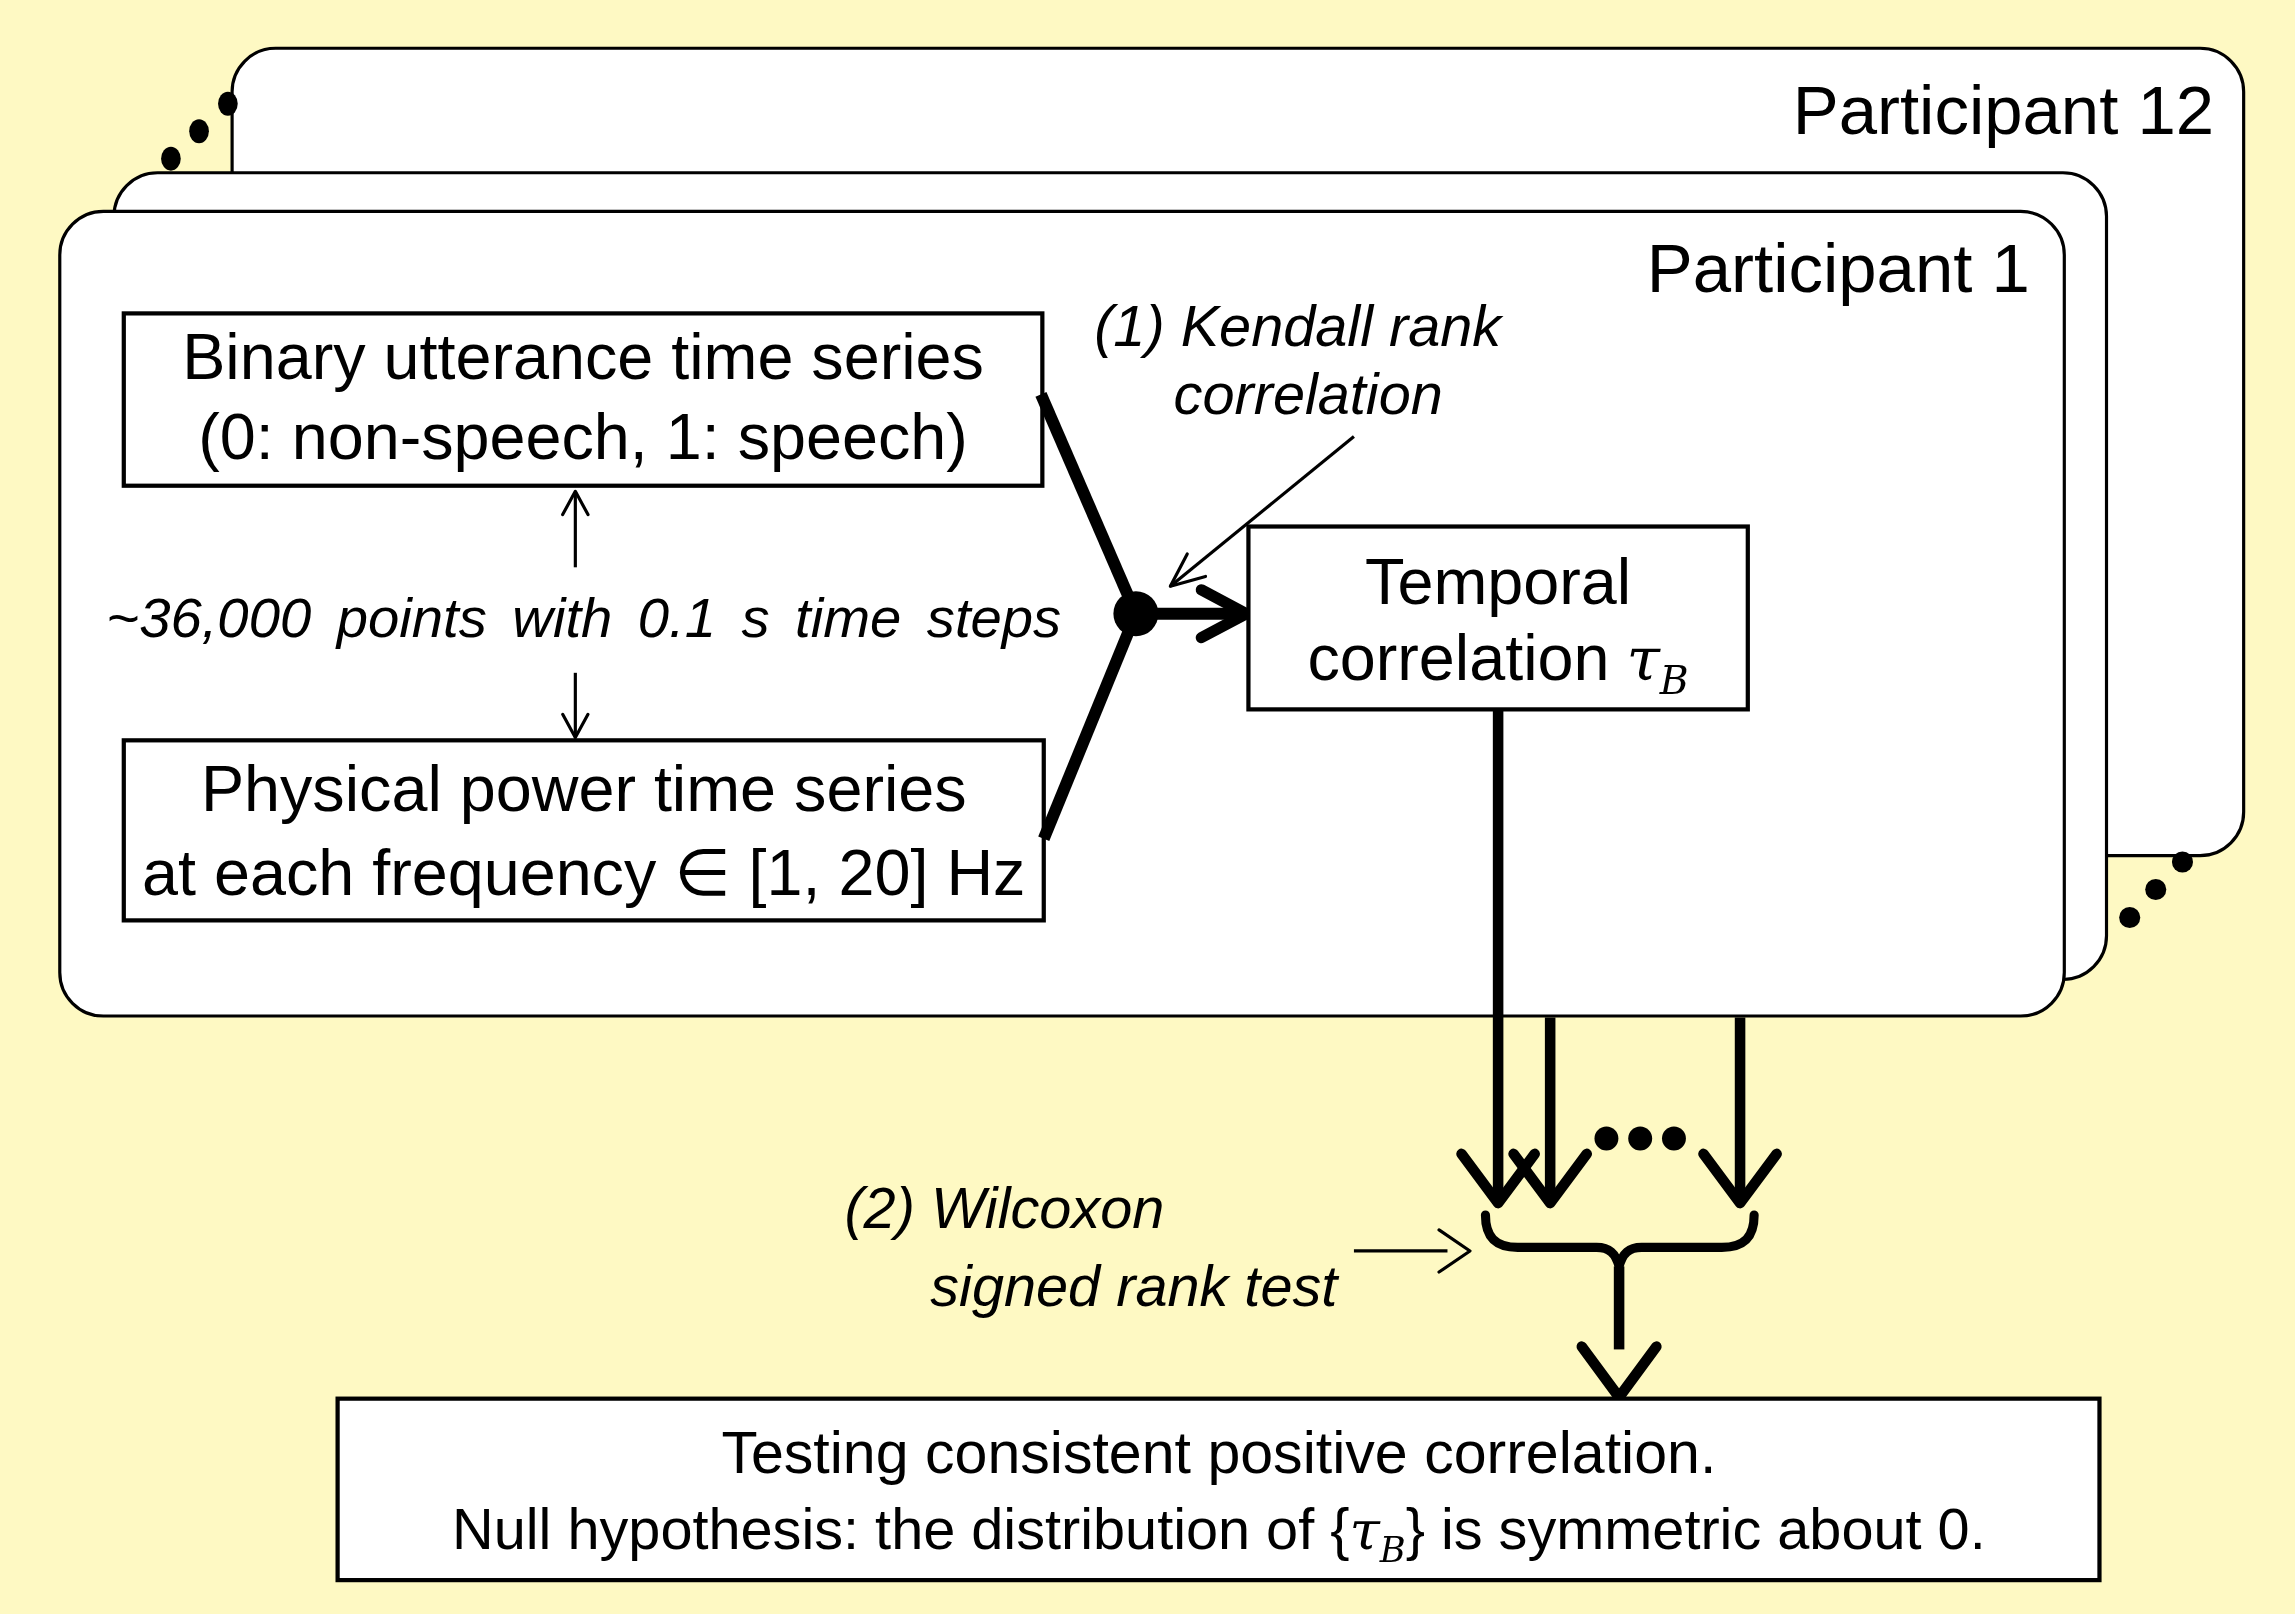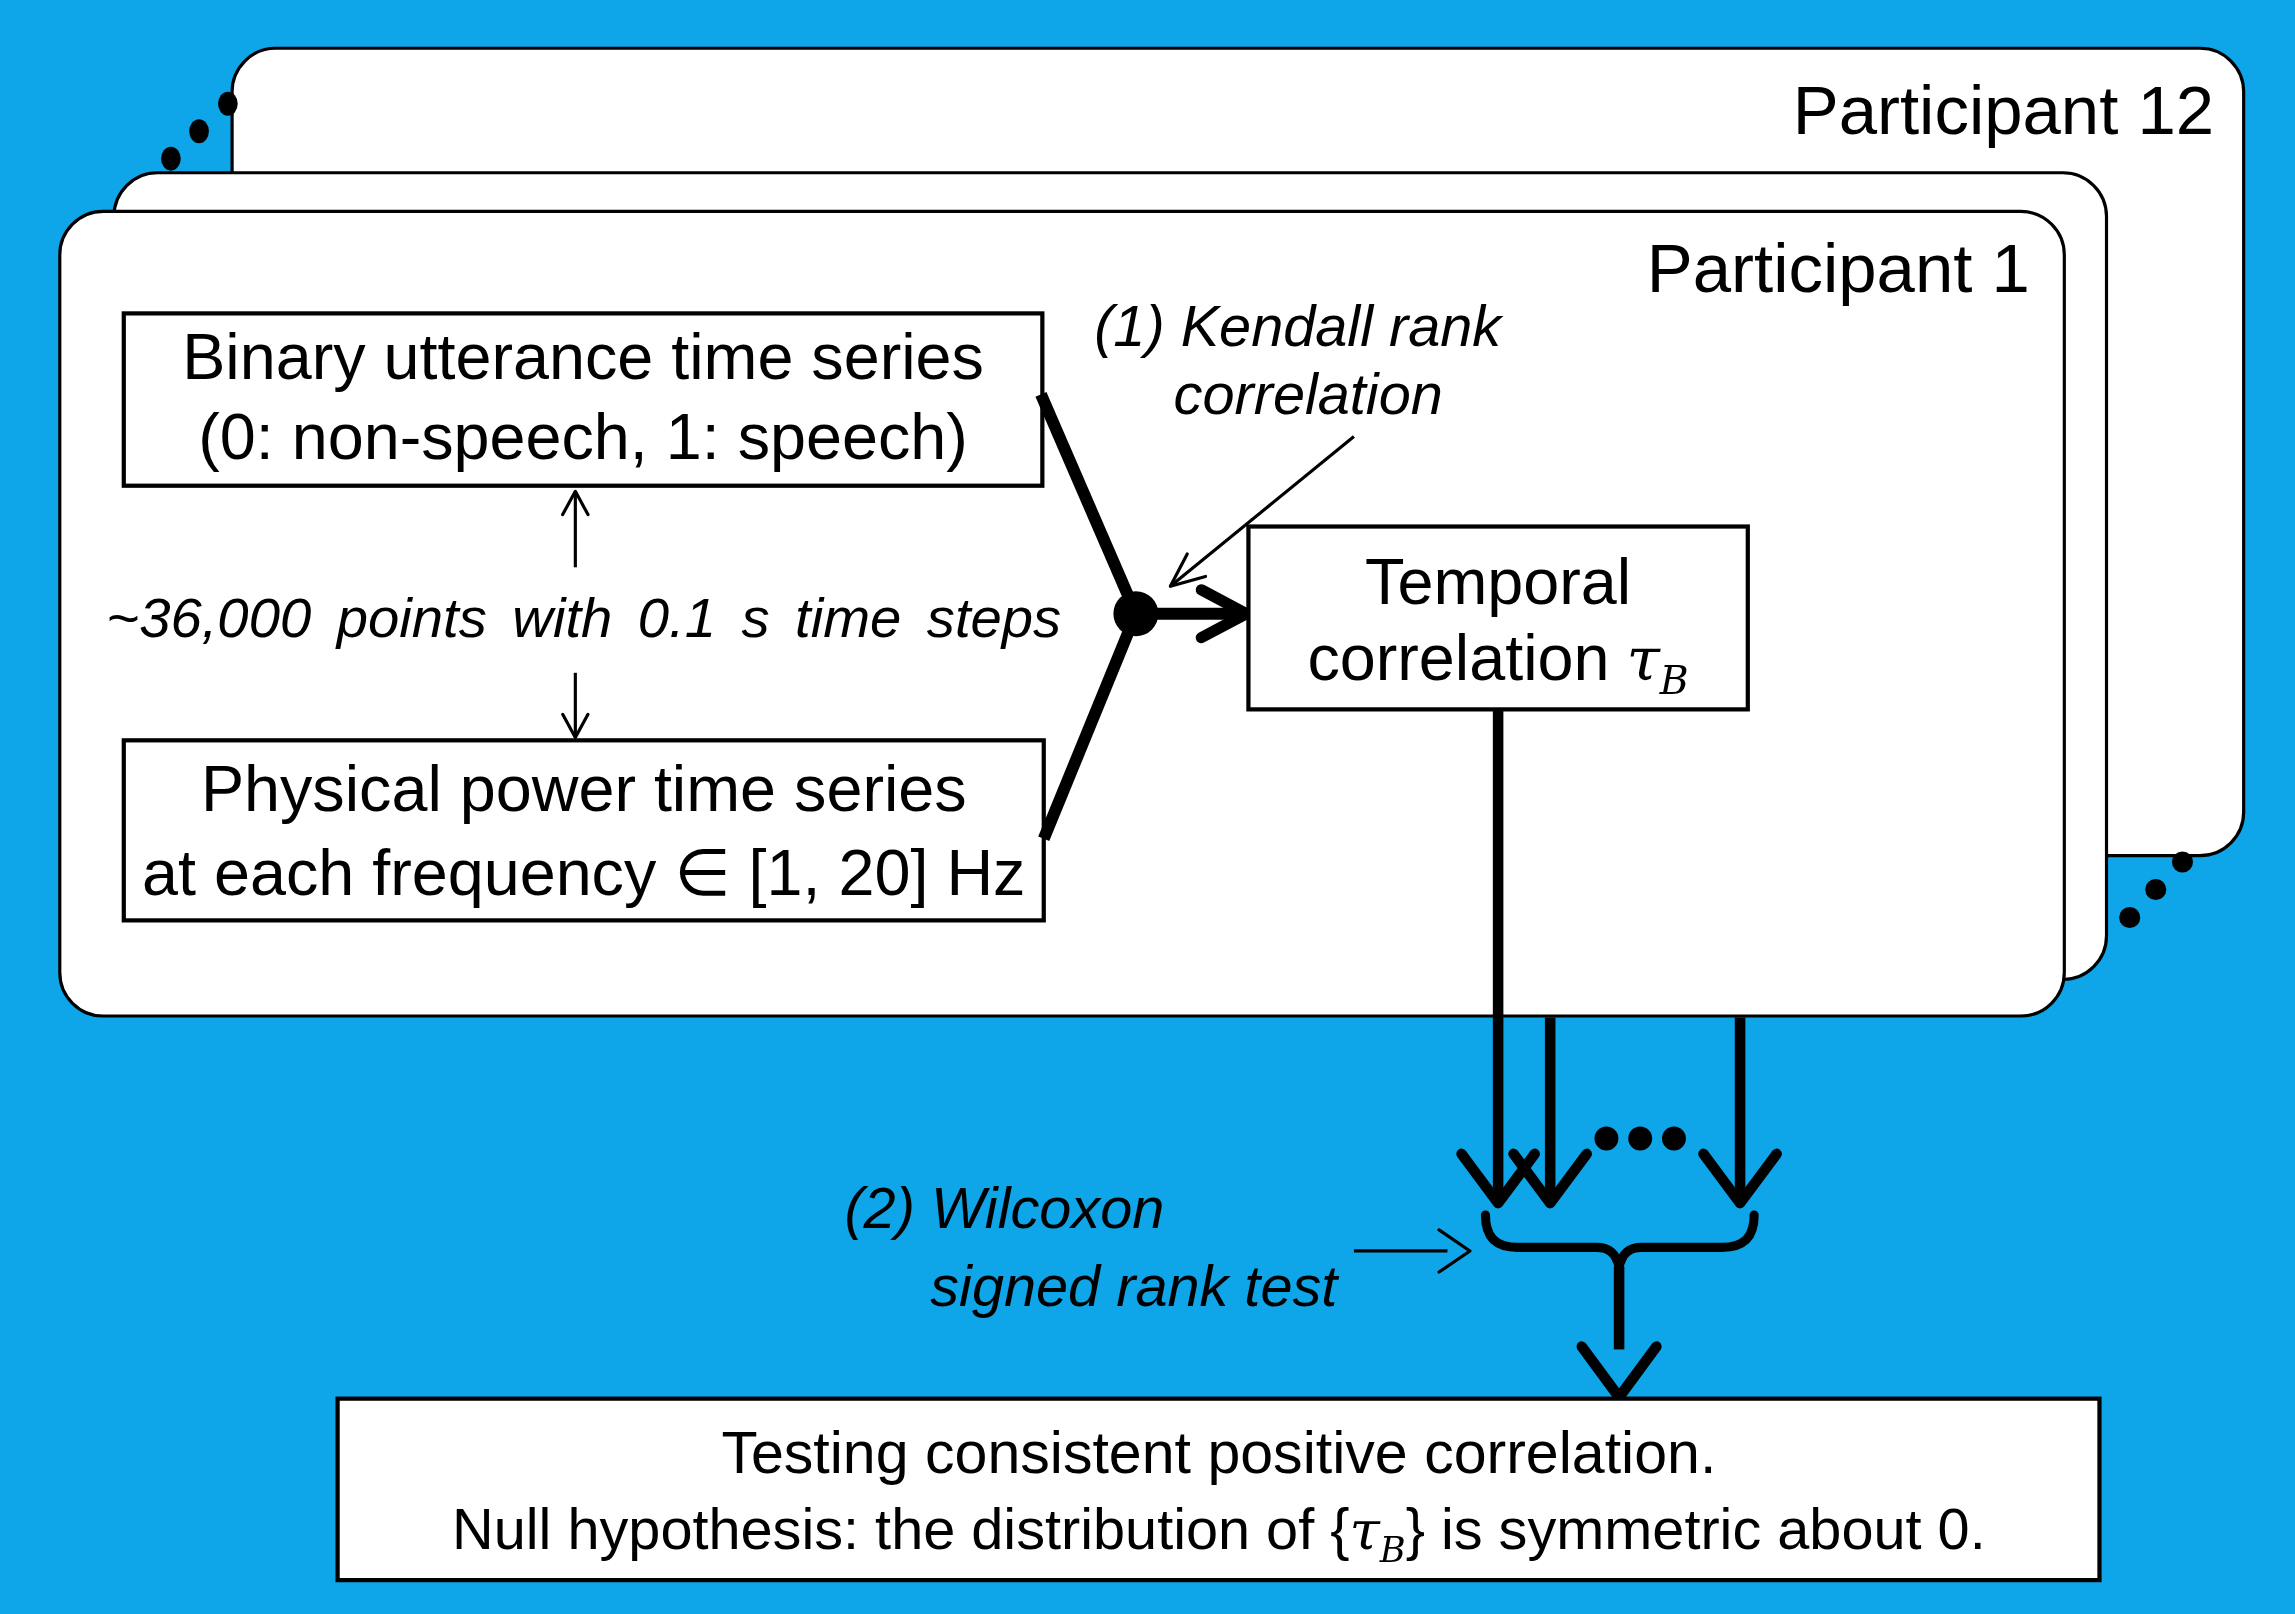--- a/index.html
+++ b/index.html
@@ -1,16 +1,16 @@
 <!DOCTYPE html>
 <html style="font-size:11.3px"><head>
 <meta charset="utf-8">
 <style>
   html,body { margin:0; padding:0; background:#ffffff; }
-  .stage { width:2295px; height:1615px; position:relative; background:#0ea5e9; }
+  .stage { width:2295px; height:1615px; position:relative; background:#fef9c3; }
   svg { display:block; }
   .rrect { fill:#ffffff; stroke:#000000; stroke-width:4.5; }
   .boxrect { fill:#ffffff; stroke:#000000; stroke-width:6; }
   .thick { stroke:#000000; stroke-width:17; fill:none; }
   .thick15 { stroke:#000000; stroke-width:15; fill:none; }
   .thin { stroke:#000000; stroke-width:4.5; fill:none; }
   .chev { stroke:#000000; fill:none; stroke-linecap:round; stroke-linejoin:round; }
   .dotfill { fill:#000000; stroke:none; }
   text { fill:#000000; font-family:"Liberation Sans","DejaVu Sans",sans-serif; }
   .t-mid { text-anchor:middle; }

